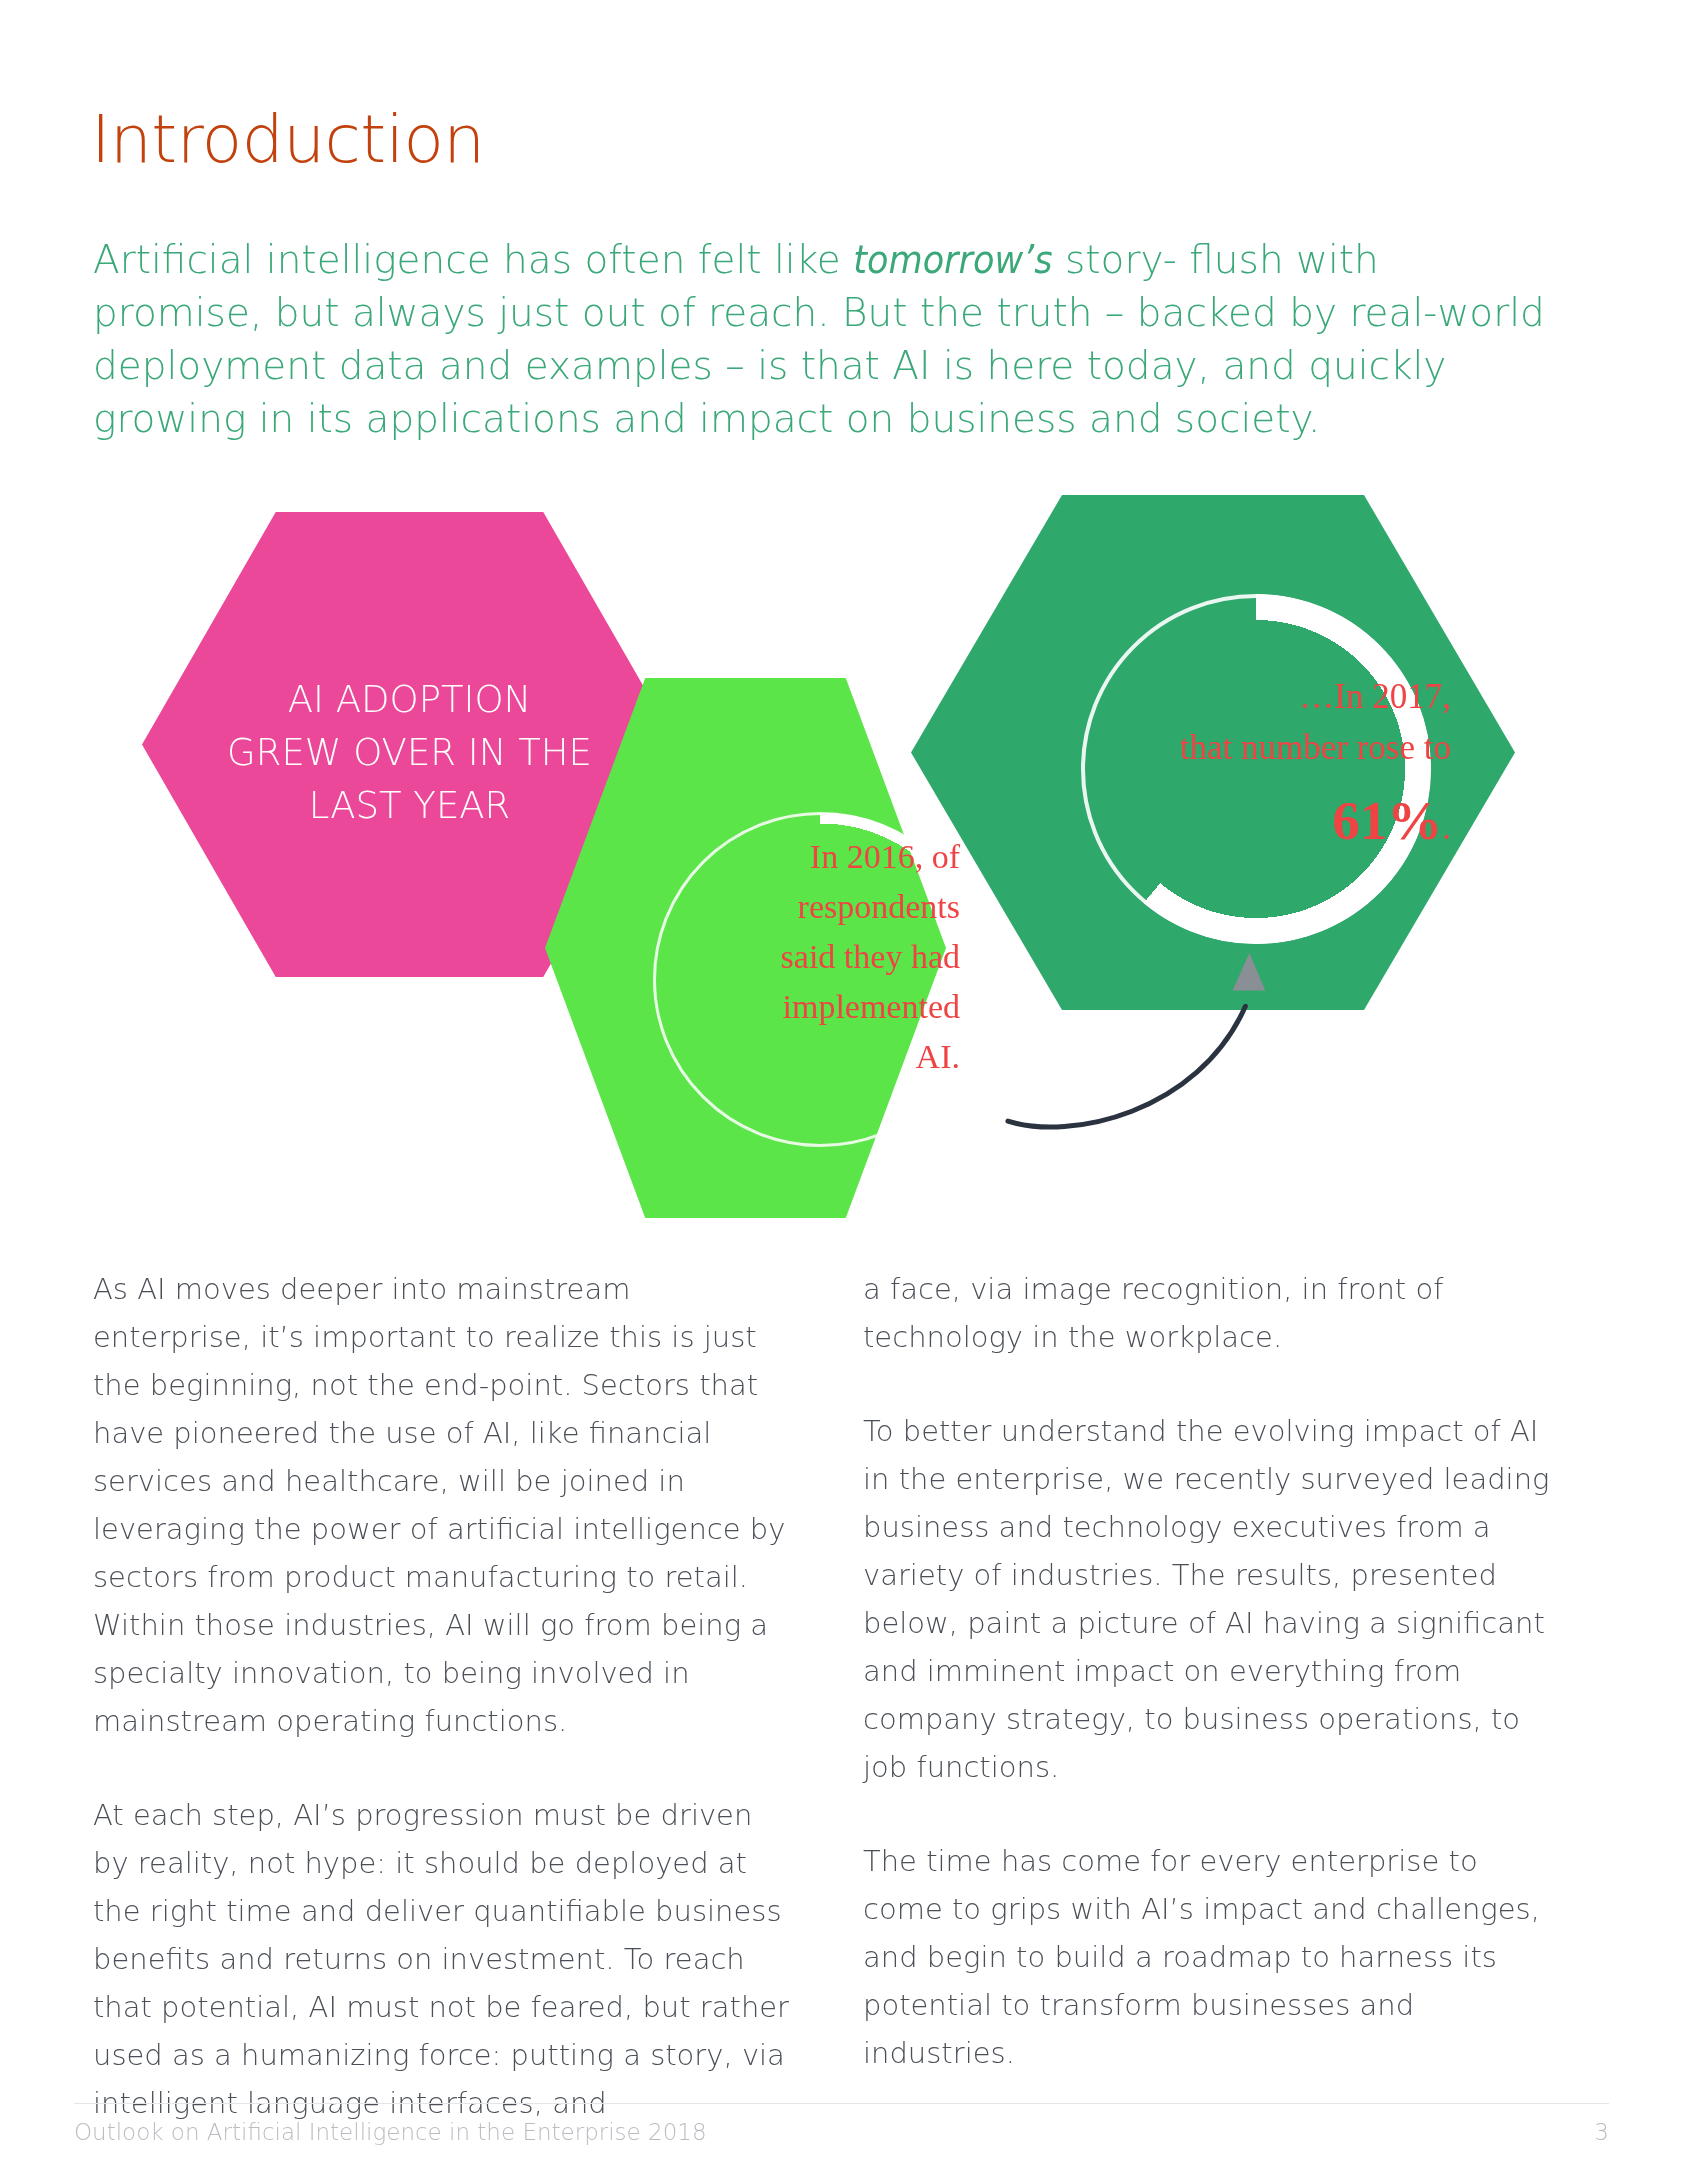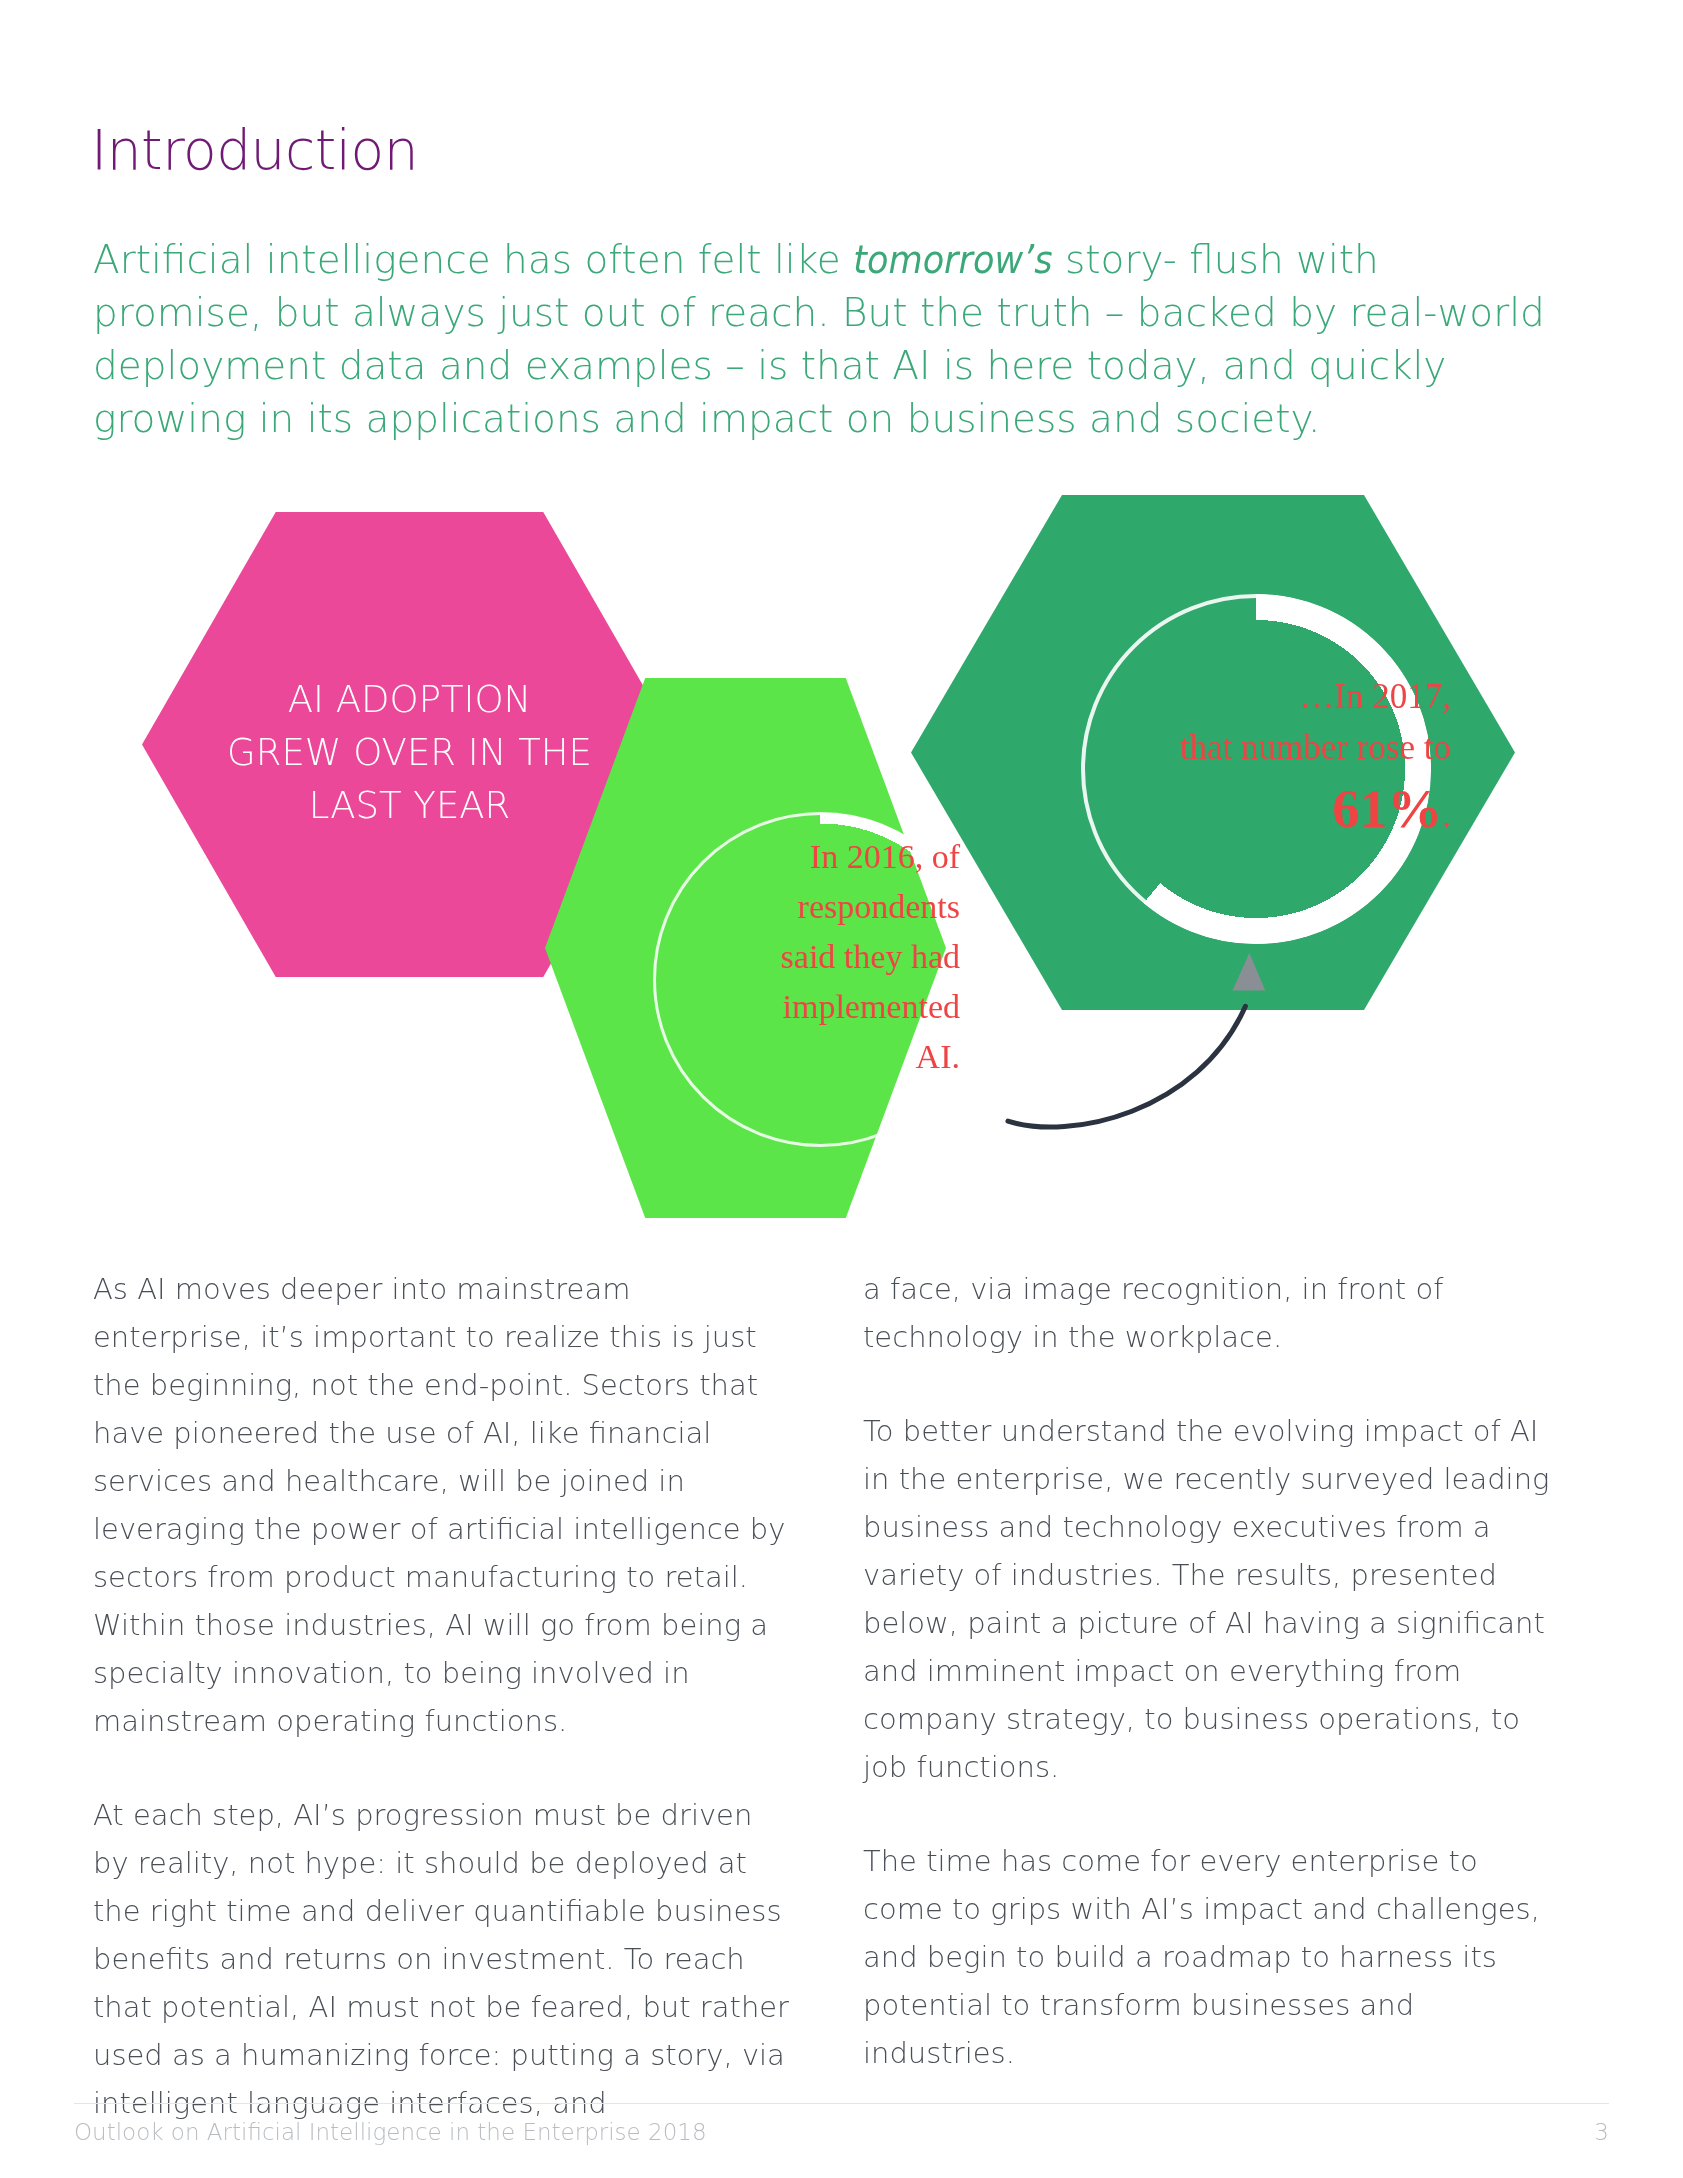--- a/index.html
+++ b/index.html
@@ -20,26 +20,26 @@
     inset: 0;
     width: 1683px;
     height: 2178px;
     background: #ffffff;
   }
 
   
   .page-title {
     position: absolute;
     left: 91px;
-    top: 66px;
-    font-size: 55px;
+    top: 48px;
+    font-size: 66px;
     line-height: 95px;
     font-weight: 300;
     letter-spacing: -0.5px;
-    color: #701a75;
+    color: #c2410c;
     font-family: "DejaVu Sans", sans-serif;
     font-stretch: condensed;
   }
 
   .intro-paragraph {
     position: absolute;
     left: 93px;
     top: 194px;
     width: 1455px;
     font-size: 39px;
@@ -193,21 +193,21 @@
     font-size: 35px;
     line-height: 51px;
   }
   .label-2017 .stat-big {
     font-size: 55px;
     line-height: 71px;
     font-weight: 700;
   }
   .label-2017 .stat-row {
     display: block;
-    margin-top: 0;
+    margin-top: 12px;
   }
 
   
   .arrow-svg {
     position: absolute;
     left: 1000px;
     top: 450px;
     z-index: 5;
   }
 

